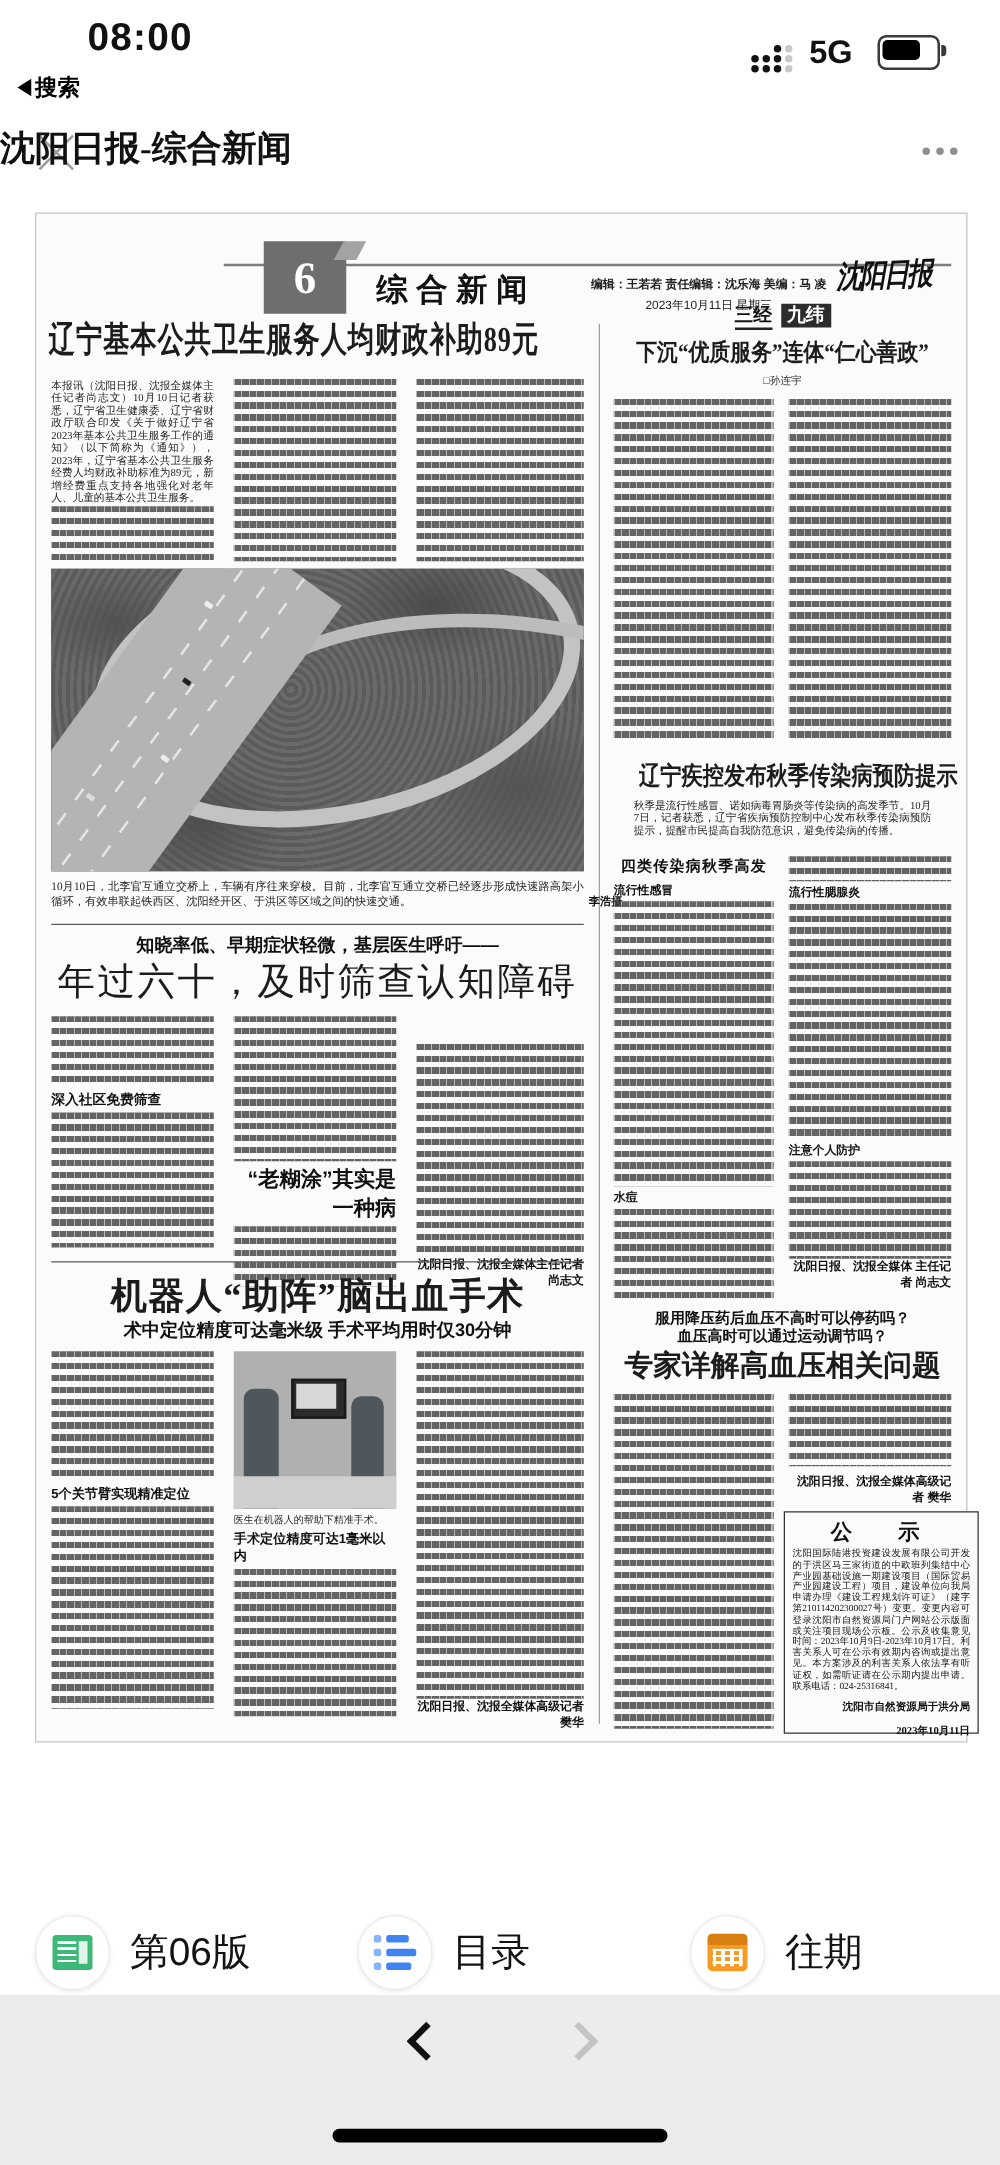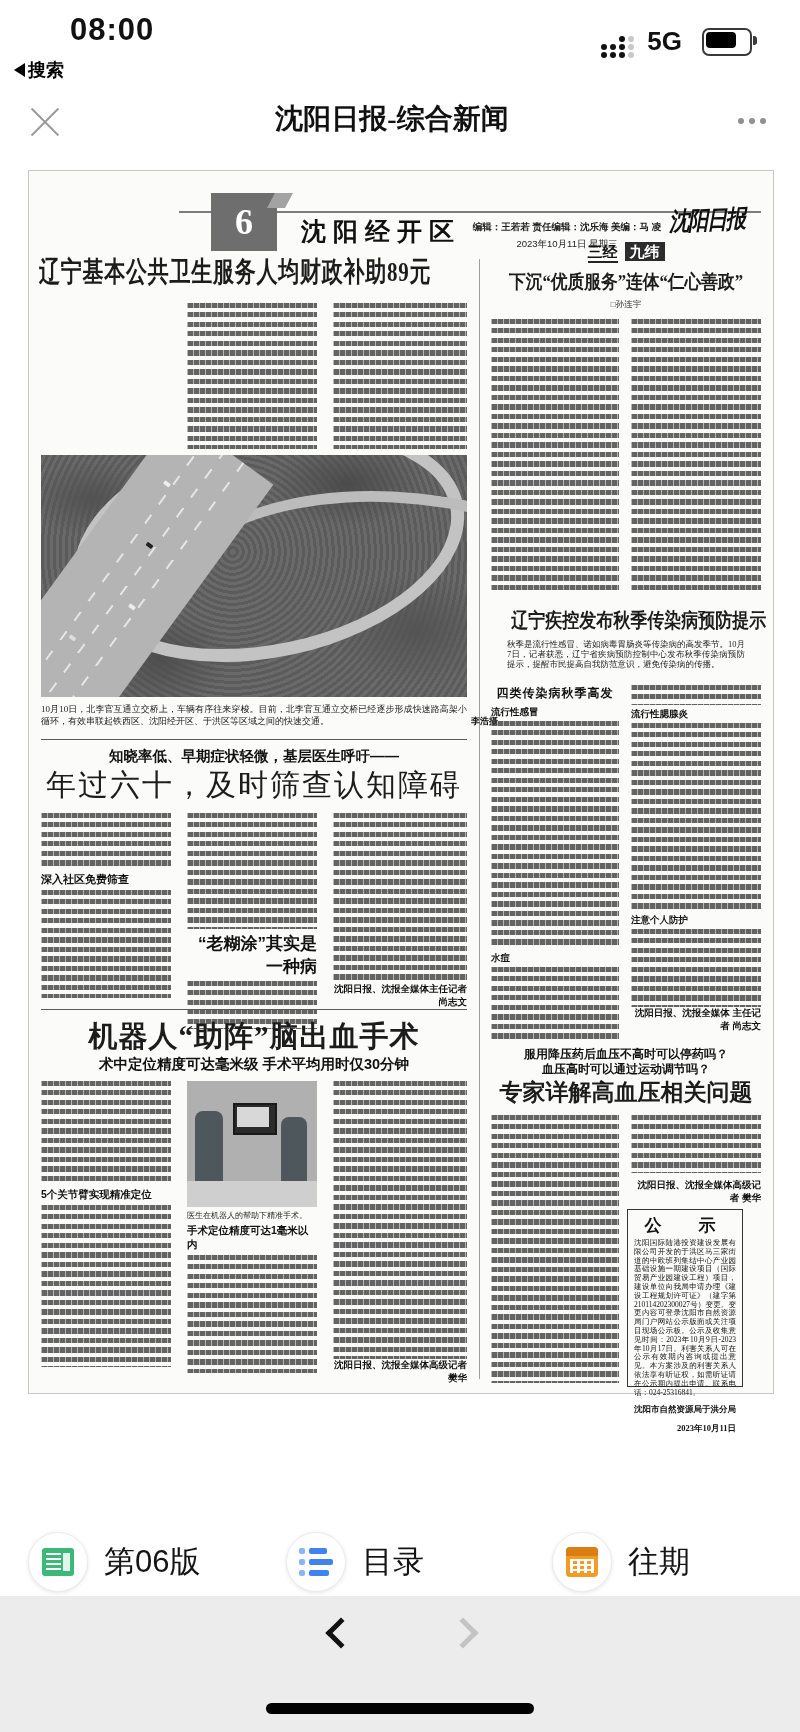--- a/index.html
+++ b/index.html
@@ -16,21 +16,21 @@
   .batt{right:48px;top:28px;width:46px;height:24px;border:2px solid #3a3a3a;border-radius:7px;}
   .batt::after{content:"";position:absolute;right:-7px;top:6px;width:4px;height:9px;background:#3a3a3a;border-radius:0 3px 3px 0;}
   .batt .fill{position:absolute;left:2px;top:2px;width:30px;height:16px;background:#000;border-radius:4px;}
   .backlink{left:14px;top:58px;font-size:18px;font-weight:600;color:#000;display:flex;align-items:center;gap:3px;}
   .backlink .tri{width:0;height:0;border-top:7px solid transparent;border-bottom:7px solid transparent;border-right:11px solid #000;}
   
   .xbtn{left:30px;top:103px;width:30px;height:30px;}
   .xbtn span{position:absolute;left:14px;top:0;width:2px;height:38px;background:#9b9b9b;}
   .xbtn span:first-child{transform:rotate(45deg);}
   .xbtn span:last-child{transform:rotate(-45deg);}
-  .apptitle{left:0;top:100px;width:784px;text-align:center;font-size:28px;font-weight:700;
+  .apptitle{left:0;top:100px;width:784px;font-size:28px;font-weight:700;
             font-family:"Liberation Serif","DejaVu Serif",serif;}
   .more{right:34px;top:118px;display:flex;gap:5px;}
   .more i{width:6px;height:6px;border-radius:50%;background:#8f8f8f;}
   
   .paper{left:28px;top:170px;width:744px;height:1222px;background:#fbfbfa;border:1px solid #c6c6c6;}
   .paper .abs{position:absolute;}
   .serif{font-family:"Liberation Serif","DejaVu Serif",serif;}
   .mast-line{left:150px;top:40px;width:582px;height:2px;background:#7c7c7c;}
   .pagenum{left:182px;top:22px;width:66px;height:58px;background:#6e6e6e;color:#fff;
            display:flex;align-items:center;justify-content:center;font-size:36px;font-weight:900;}
@@ -91,21 +91,21 @@
            transform:scaleX(.88);transform-origin:50% 50%;color:#1c1c1c;}
   .by-essay{left:462px;top:128px;width:270px;text-align:center;font-size:8.5px;color:#333;}
   .h-cdc{left:462px;top:436px;width:270px;text-align:center;font-size:20px;font-weight:900;white-space:nowrap;
          transform:scaleX(.85);transform-origin:50% 50%;color:#1c1c1c;}
   .cdc-intro{left:478px;top:468px;width:238px;}
   .subhead-c{text-align:center;font-size:12px;font-weight:900;letter-spacing:1px;}
   .sh-s{font-size:9.5px;font-weight:800;}
   .bp-kick{left:462px;top:876px;width:270px;text-align:center;font-size:12px;font-weight:800;line-height:15px;}
   .h-bp{left:462px;top:906px;width:270px;text-align:center;font-size:23px;font-weight:900;color:#1c1c1c;}
   
-  .notice{left:598px;top:1038px;width:116px;height:178px;border:1.5px solid #333;background:#fbfbfa;box-sizing:border-box;padding:4px 6px;}
+  .notice{left:598px;top:1038px;width:156px;height:178px;border:1.5px solid #333;background:#fbfbfa;box-sizing:border-box;padding:4px 6px;}
   .notice .nt{text-align:center;font-size:17px;font-weight:900;letter-spacing:10px;}
   .notice .nb{font-size:7.5px;line-height:8.8px;text-align:justify;margin-top:2px;}
   .notice .ns{font-size:8.5px;font-weight:800;text-align:right;margin-top:7px;}
   
   .tbgroup{display:flex;align-items:center;gap:16px;top:1532px;}
   .tbicon{width:58px;height:58px;border-radius:50%;background:#fff;border:1px solid #ececec;
           box-shadow:0 1px 4px rgba(0,0,0,.10);display:flex;align-items:center;justify-content:center;}
   .tblabel{font-size:31px;color:#141414;}
   .ic-news{width:32px;height:28px;background:#3cb878;border-radius:3px;position:relative;}
   .ic-news::before{content:"";position:absolute;left:4px;top:5px;width:15px;height:18px;background:
@@ -171,27 +171,31 @@
     <i></i>
   </div>
 
 <div class="abs paper">
 
   <div class="abs mast-line"></div>
   <div class="abs pagenum serif">
     <span class="fold"></span>
     <span>6</span>
   </div>
-  <div class="abs secname">沈阳经开区</div>
+  <div class="abs secname">综合新闻</div>
   <div class="abs eds">编辑：王若若  责任编辑：沈乐海  美编：马  凌</div>
   <div class="abs pdate">2023年10月11日  星期三</div>
   <div class="abs nplogo serif">沈阳日报</div>
   <div class="abs vrule"></div>
 
   <div class="abs h-main serif">辽宁基本公共卫生服务人均财政补助89元</div>
+  <div class="abs" style="left:12px;top:132px;width:130px;height:146px;display:flex;flex-direction:column;">
+    <div class="tiny">本报讯（沈阳日报、沈报全媒体主任记者尚志文）10月10日记者获悉，辽宁省卫生健康委、辽宁省财政厅联合印发《关于做好辽宁省2023年基本公共卫生服务工作的通知》（以下简称为《通知》），2023年，辽宁省基本公共卫生服务经费人均财政补助标准为89元，新增经费重点支持各地强化对老年人、儿童的基本公共卫生服务。</div>
+    <div class="sim" style="flex:1;margin-top:2px;"></div>
+  </div>
   <div class="abs sim" style="left:158px;top:132px;width:130px;height:146px;"></div>
   <div class="abs sim" style="left:304px;top:132px;width:134px;height:146px;"></div>
 
   <div class="abs photo1">
     <div class="loop"></div>
     <div class="arc2"></div>
     <div class="arc3"></div>
     <div class="road">
       <i style="left:38px;"></i>
         <i style="left:60px;"></i>
@@ -211,21 +215,21 @@
   <div class="abs" style="left:12px;top:642px;width:130px;height:188px;">
     <div class="sim" style="height:56px;"></div>
     <div class="bh" style="font-size:11px;margin:3px 0;">深入社区免费筛查</div>
     <div class="sim" style="height:108px;"></div>
   </div>
   <div class="abs" style="left:158px;top:642px;width:130px;height:188px;">
     <div class="sim" style="height:116px;"></div>
     <div class="bh" style="font-size:17px;text-align:right;margin:3px 0;">“老糊涂”其实是一种病</div>
     <div class="sim" style="height:48px;"></div>
   </div>
-  <div class="abs" style="left:304px;top:642px;width:134px;height:188px;font-family:Liberation Serif, serif;">
+  <div class="abs" style="left:304px;top:664px;width:134px;height:188px;font-family:Liberation Serif, serif;">
     <div class="sim" style="height:170px;"></div>
     <div class="byline">沈阳日报、沈报全媒体主任记者 尚志文</div>
   </div>
   <div class="abs hr" style="left:12px;top:838px;width:426px;"></div>
 
   <div class="abs h3 serif">机器人“助阵”脑出血手术</div>
   <div class="abs sub3">术中定位精度可达毫米级 手术平均用时仅30分钟</div>
   <div class="abs" style="left:12px;top:910px;width:130px;height:298px;">
     <div class="sim" style="height:104px;"></div>
     <div class="bh" style="font-size:10.5px;margin:3px 0;">5个关节臂实现精准定位</div>

